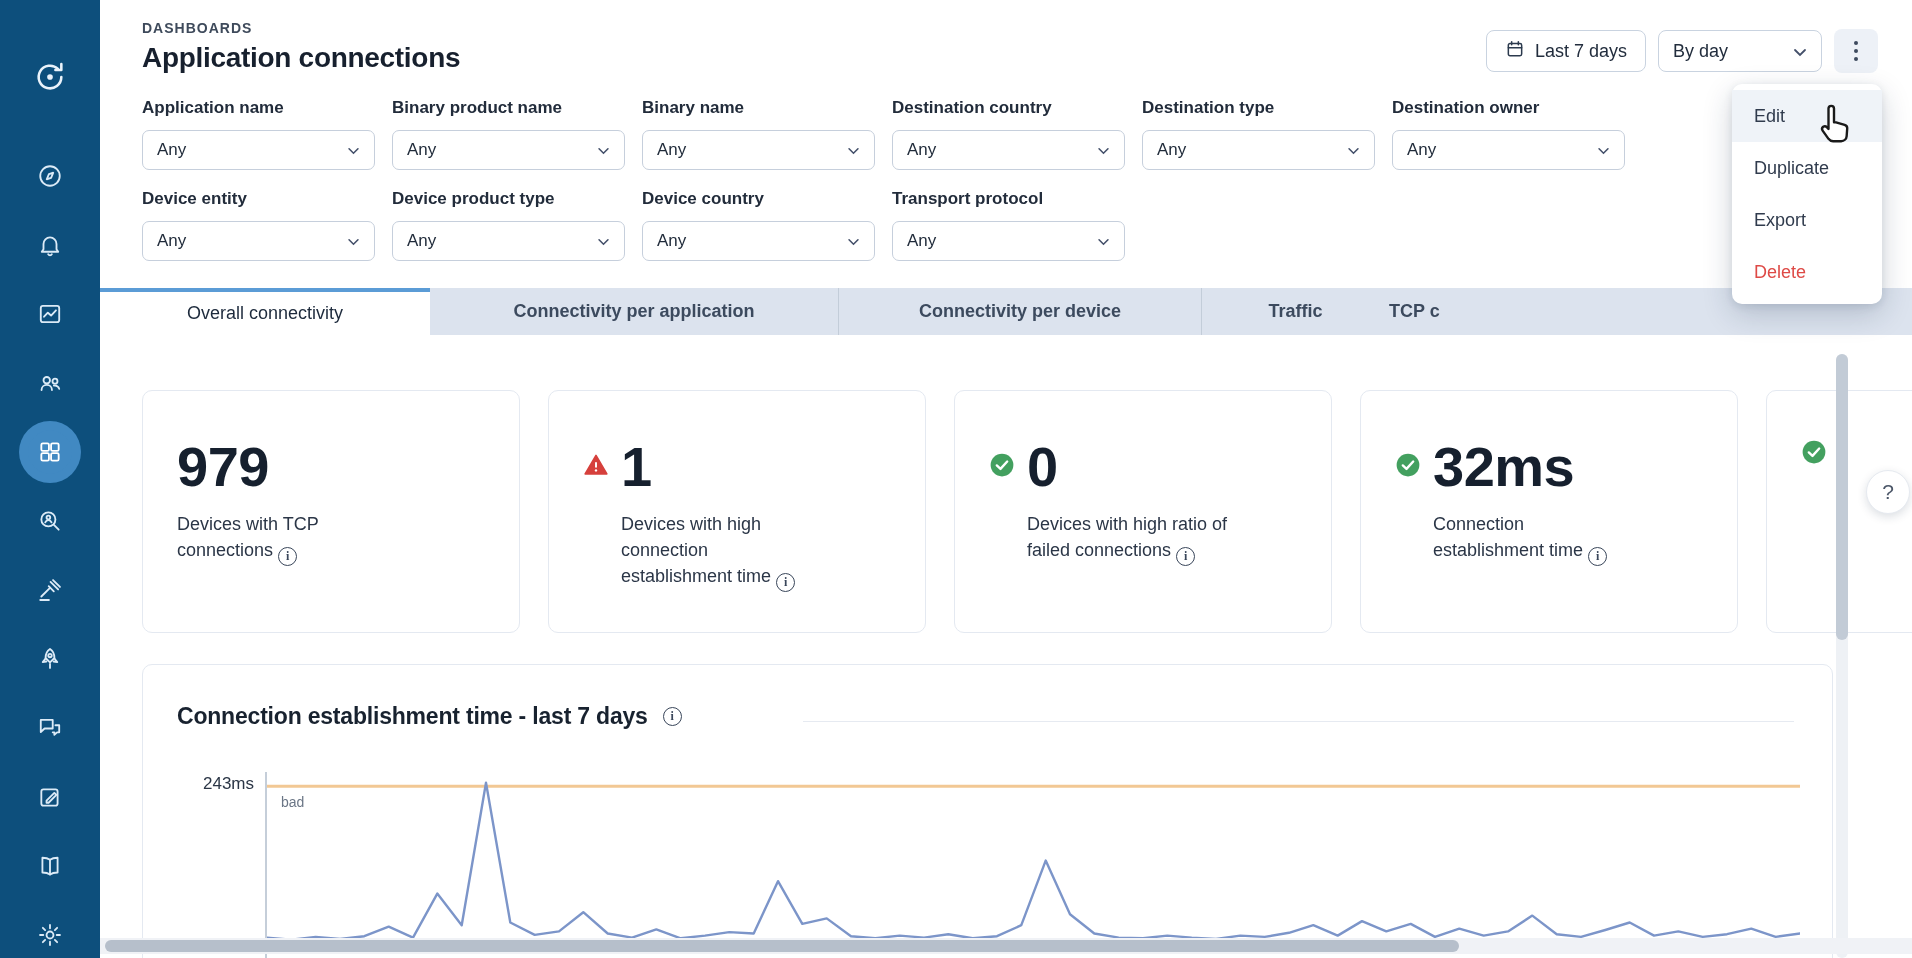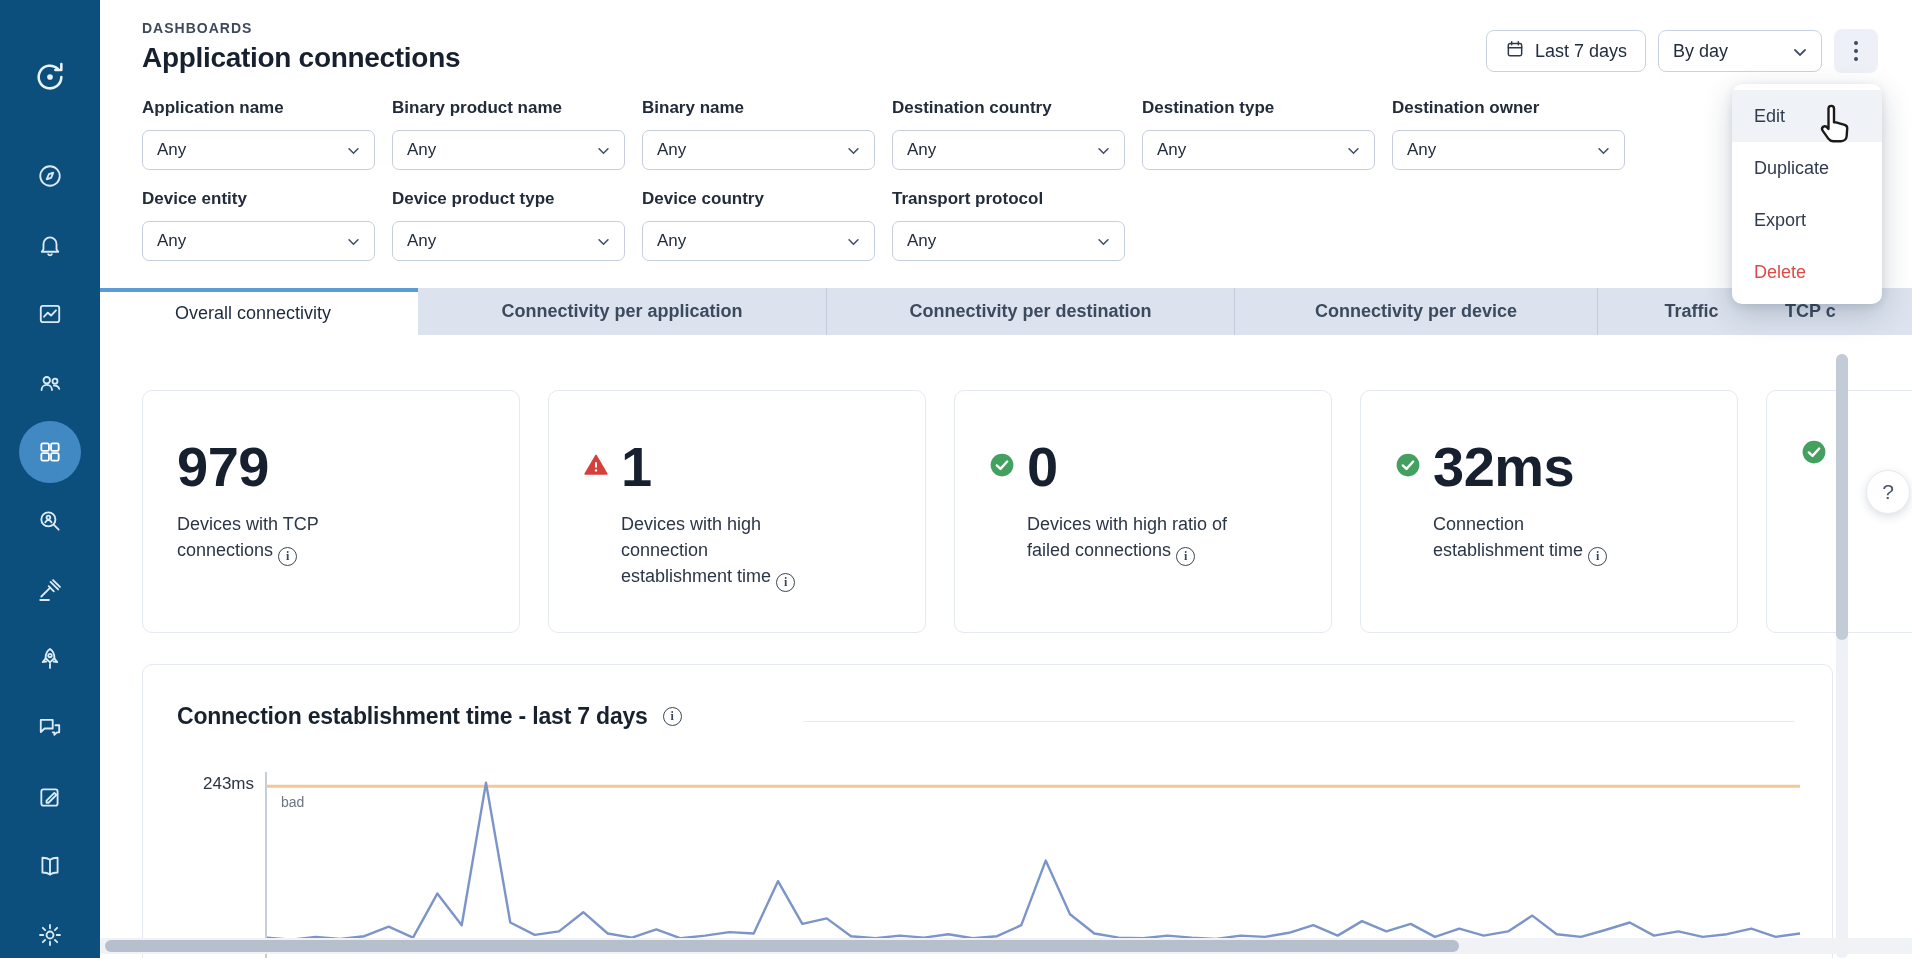--- a/index.html
+++ b/index.html
@@ -28,21 +28,21 @@
   .btn-kebab i { width:4px; height:4px; border-radius:50%; background:#3d4a5e; }
 
   
   .filters { position:absolute; left:142px; top:98px; }
   .filter-row { display:flex; gap:17px; margin-bottom:19px; }
   .filter-cell { width:233px; }
   .filter-label { font-size:17px; font-weight:700; color:#222c3b; margin-bottom:12px; }
   .filter-select { height:40px; border:1px solid #c6cfdc; border-radius:7px; background:#fff; display:flex; align-items:center; justify-content:space-between; padding:0 14px; font-size:17px; color:#1f2a39; cursor:pointer; }
 
   
-  .tabs { position:absolute; left:88px; right:0; top:288px; height:47px; background:#dce3ee; display:flex; }
+  .tabs { position:absolute; left:100px; right:0; top:288px; height:47px; background:#dce3ee; display:flex; }
   .tab { display:flex; align-items:center; justify-content:center; font-size:18px; color:#3c4a5e; cursor:pointer; white-space:nowrap; overflow:hidden;font-weight:bold; }
   .tab.t1 { width:330px; background:#fff; border-top:4px solid #5b9cd6; color:#1d2a3c; font-weight:500; }
   .tab.t2 { width:408px; }
   .tab.t3 { width:408px; border-left:1px solid #c3cdd9; }
   .tab.t4 { width:363px; border-left:1px solid #c3cdd9; }
   .tab.t5 { width:188px; border-left:1px solid #c3cdd9; }
   .tab.t6 { flex:1; justify-content:flex-start; }
 
   
   .content { position:absolute; left:100px; right:0; top:350px; bottom:0; background:#fff; overflow:hidden; }
@@ -332,21 +332,20 @@
                 <path d="M2 2l5 5 5-5"></path>
               </svg></span>
         </div>
       </div>
     </div>
   </div>
 
   <nav class="tabs">
     <div class="tab t1">Overall connectivity</div>
     <div class="tab t2">Connectivity per application</div>
-    <div class="tab t3">Connectivity per destination</div>
     <div class="tab t4">Connectivity per device</div>
     <div class="tab t5">Traffic</div>
     <div class="tab t6">TCP c</div>
   </nav>
 
   <section class="content">
     <div class="cards-row">
 
       <div class="stat-card c1">
         <div class="stat-top">

